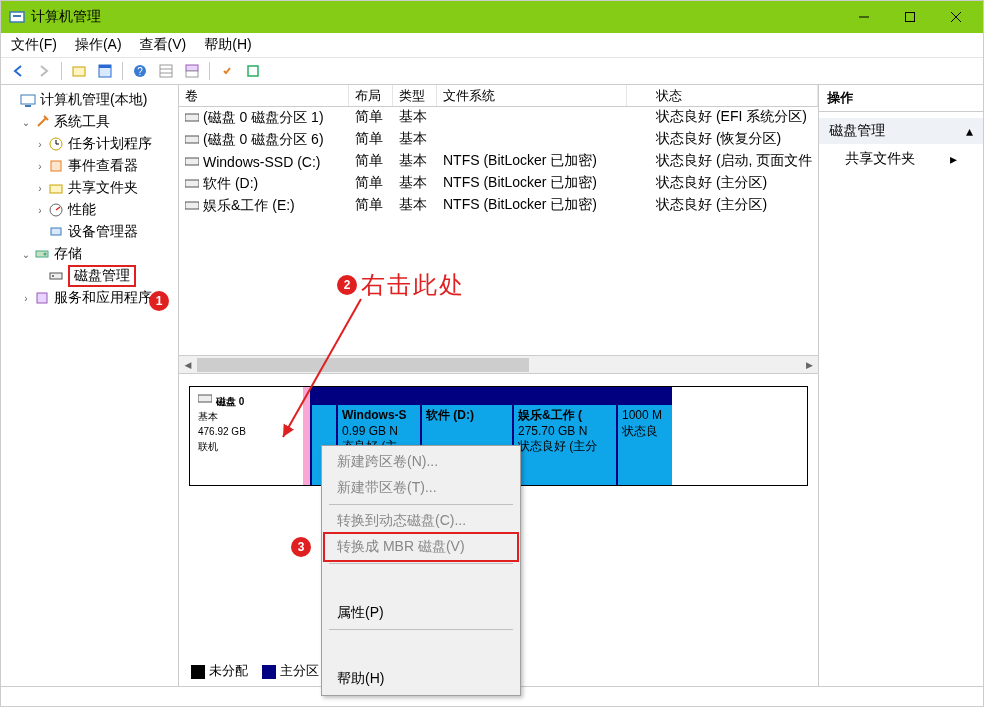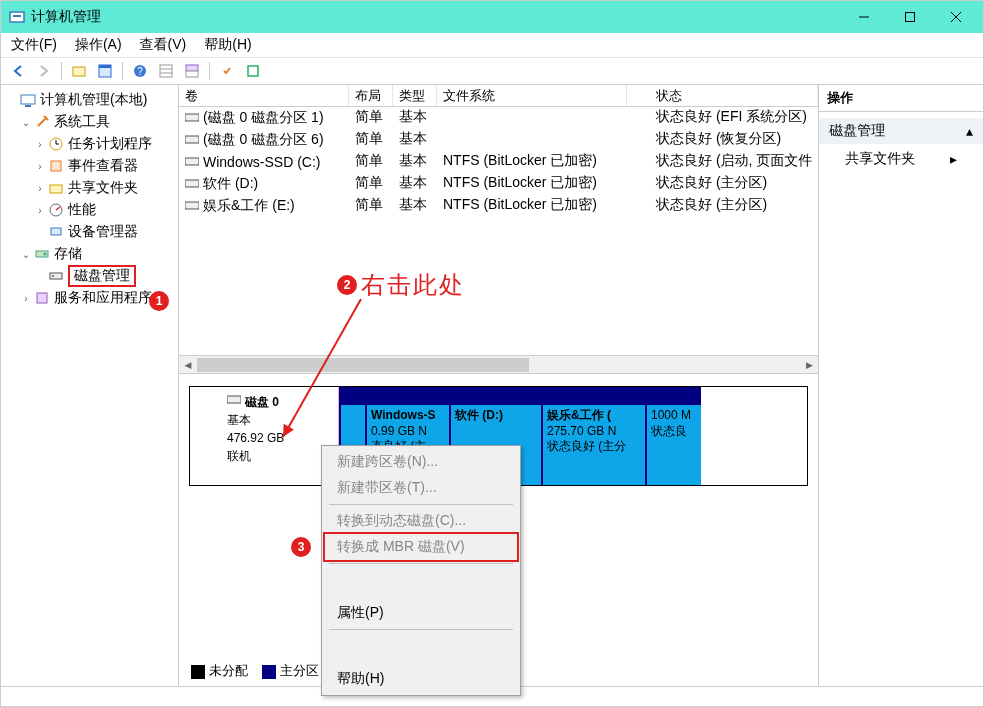--- a/index.html
+++ b/index.html
@@ -1,18 +1,18 @@
 <!DOCTYPE html>
 <html><head>
 <meta charset="utf-8">
 <style>
 * { box-sizing: border-box; margin: 0; padding: 0; font-family: "Microsoft YaHei", SimSun, Arial, sans-serif; }
 body { width: 984px; height: 707px; background: #fff; font-size: 13px; color: #000; position: relative; overflow: hidden; border: 1px solid #ccc; }
 
-.titlebar { height: 32px; display: flex; align-items: center; padding: 0 4px 0 8px; background: #5eead4; }
+.titlebar { height: 32px; display: flex; align-items: center; padding: 0 4px 0 8px; background: #84cc16; }
 .titlebar .ticon { width: 16px; height: 16px; margin-right: 6px; }
 .titlebar .title { flex: 1; font-size: 14px; }
 .titlebar .wbtns { display: flex; }
 .titlebar .wbtn { width: 46px; height: 30px; display: flex; align-items: center; justify-content: center; font-size: 14px; }
 
 .menubar { height: 24px; display: flex; align-items: center; padding: 0 8px; gap: 14px; font-size: 14px; }
 .menubar span { padding: 2px 2px; }
 
 .toolbar { height: 28px; display: flex; align-items: center; padding: 0 6px; gap: 4px; border-top: 1px solid #e5e5e5; border-bottom: 1px solid #ccc; }
 .tbtn { width: 22px; height: 22px; display: flex; align-items: center; justify-content: center; font-size: 12px; }
@@ -39,21 +39,21 @@
 .c-fs  { width: 190px; }
 .c-st  { flex: 1; margin-left: 23px; }
 
 .scrollbar-h { height: 18px; border-top: 1px solid #ccc; background: #f0f0f0; display: flex; align-items: center; position: relative; }
 .scrollbar-h .arrow { width: 18px; height: 16px; display: flex; align-items: center; justify-content: center; font-size: 9px; color: #666; }
 .scrollbar-h .track { flex: 1; position: relative; height: 16px; }
 .scrollbar-h .thumb { position: absolute; left: 0; width: 55%; height: 14px; top: 1px; background: #cdcdcd; }
 
 .diskmap { flex: 1; border-top: 1px solid #ccc; position: relative; padding: 12px 10px 6px 10px; overflow: hidden; }
 .diskrow { border: 1px solid #000; display: flex; height: 100px; }
-.diskinfo { width: 120px; padding: 6px 8px; font-size: 12px; line-height: 1.5; border-right: 1px solid #f9a8d4; margin-left: 29px; }
+.diskinfo { width: 120px; padding: 6px 8px; font-size: 10px; line-height: 1.5; border-right: 7px solid #f9a8d4; }
 .diskinfo .dname { display: flex; align-items: center; gap: 4px; font-weight: bold; }
 .parts { flex: 1; display: flex; }
 .part { border-left: 2px solid #000080; position: relative; background: #0ea5e9; }
 .part .topbar { height: 18px; background: #000080; }
 .part .pbody { padding: 3px 4px; font-size: 12px; line-height: 1.3; overflow: hidden; white-space: nowrap; }
 .part .pname { font-weight: bold; }
 .legend { position: absolute; bottom: 6px; left: 12px; display: flex; gap: 14px; font-size: 13px; align-items: center; }
 .legend .sw { width: 14px; height: 14px; display: inline-block; vertical-align: middle; margin-right: 4px; }
 .legend .sw-un { background: #000; }
 .legend .sw-pr { background: #000080; }

